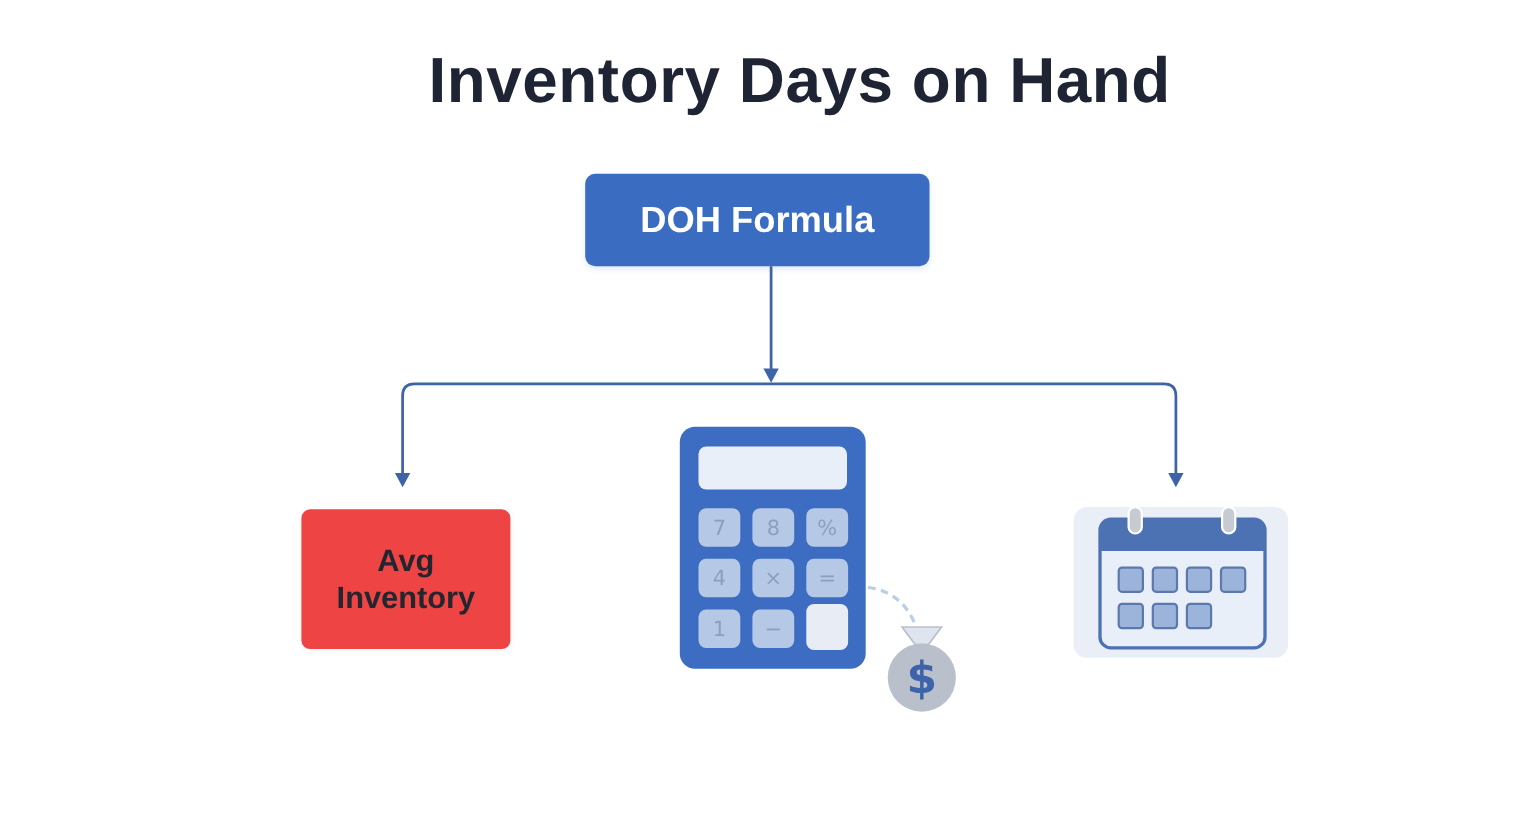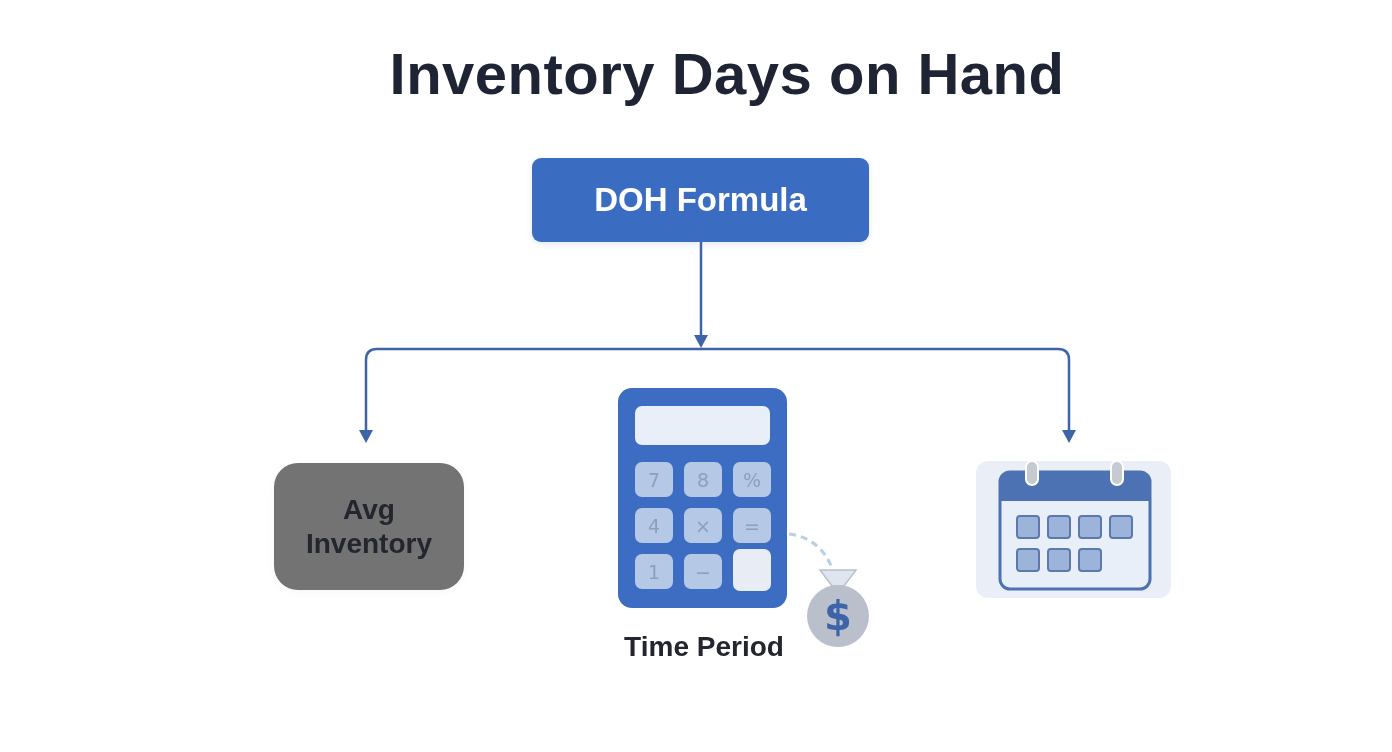--- a/index.html
+++ b/index.html
@@ -2,29 +2,29 @@
 <html><head>
   <meta charset="utf-8">
   <style>
     html, body { margin: 0; padding: 0; background: #ffffff; }
     body { width: 1392px; height: 752px; position: relative; overflow: hidden; font-family: "Liberation Sans", "DejaVu Sans", sans-serif; }
     .title {
       position: absolute; left: 0; top: 40px; width: 1392px; text-align: center;
       font-size: 58px; font-weight: bold; color: #1f2435; letter-spacing: 0.5px; padding-left: 31px;
     }
     .root-box {
-      position: absolute; left: 532px; top: 158px; width: 337px; height: 84px;
+      position: absolute; left: 532px; top: 158px; width: 313px; height: 84px;
       background: #3a6cc2; border-radius: 9px; color: #ffffff;
       display: flex; align-items: center; justify-content: center;
       font-size: 33px; font-weight: bold; box-shadow: 0 2px 6px rgba(58,108,194,0.15);
     }
     svg.connectors { position: absolute; left: 0; top: 0; }
     .avg-box {
       position: absolute; left: 274px; top: 463px; width: 190px; height: 127px;
-      background: #737373; border-radius: 24px; box-shadow: 0 2px 8px rgba(0,0,0,0.04);
+      background: #ef4444; border-radius: 8px; box-shadow: 0 2px 8px rgba(0,0,0,0.04);
       display: flex; flex-direction: column; align-items: center; justify-content: center;
       font-size: 28px; font-weight: bold; color: #23262f; line-height: 34px; text-align: center;
     }
     .calc {
       position: absolute; left: 618px; top: 388px; width: 169px; height: 220px;
       background: #3c6dc2; border-radius: 14px;
     }
     .calc .screen {
       position: absolute; left: 17px; top: 18px; width: 135px; height: 39px;
       background: #e9eff8; border-radius: 7px;
@@ -87,21 +87,20 @@
   <div class="key blank" style="left:115px;top:161px"></div>
 </div>
 
 <svg class="bag" viewBox="0 0 64 82">
   <polygon points="14,2 50,2 38,18 26,18" fill="#dfe5ee" stroke="#b9c0cc" stroke-width="1.5"></polygon>
   <circle cx="32" cy="48" r="31" fill="#b9c0cc"></circle>
   <text x="32" y="62" text-anchor="middle" font-size="40" font-weight="bold" fill="#3d64a8" font-family="DejaVu Sans, sans-serif">$</text>
 </svg>
 
 <div class="cogs-label">
-  <div>Time Period</div>
 </div>
 
 <div class="cal-box">
   <svg width="195" height="137" viewBox="0 0 195 137">
     <rect x="24" y="11" width="150" height="117" rx="10" fill="#e9eff8" stroke="#4d72b4" stroke-width="3"></rect>
     <path d="M 24 40 L 24 21 Q 24 11 34 11 L 164 11 Q 174 11 174 21 L 174 40 Z" fill="#4d72b4"></path>
     <rect x="50" y="0" width="12" height="24" rx="6" fill="#c6cbd3" stroke="#ffffff" stroke-width="2"></rect>
     <rect x="135" y="0" width="12" height="24" rx="6" fill="#c6cbd3" stroke="#ffffff" stroke-width="2"></rect>
     <g fill="#9db4da" stroke="#5b79ae" stroke-width="2">
       <rect x="41" y="55" width="22" height="22" rx="3"></rect>

